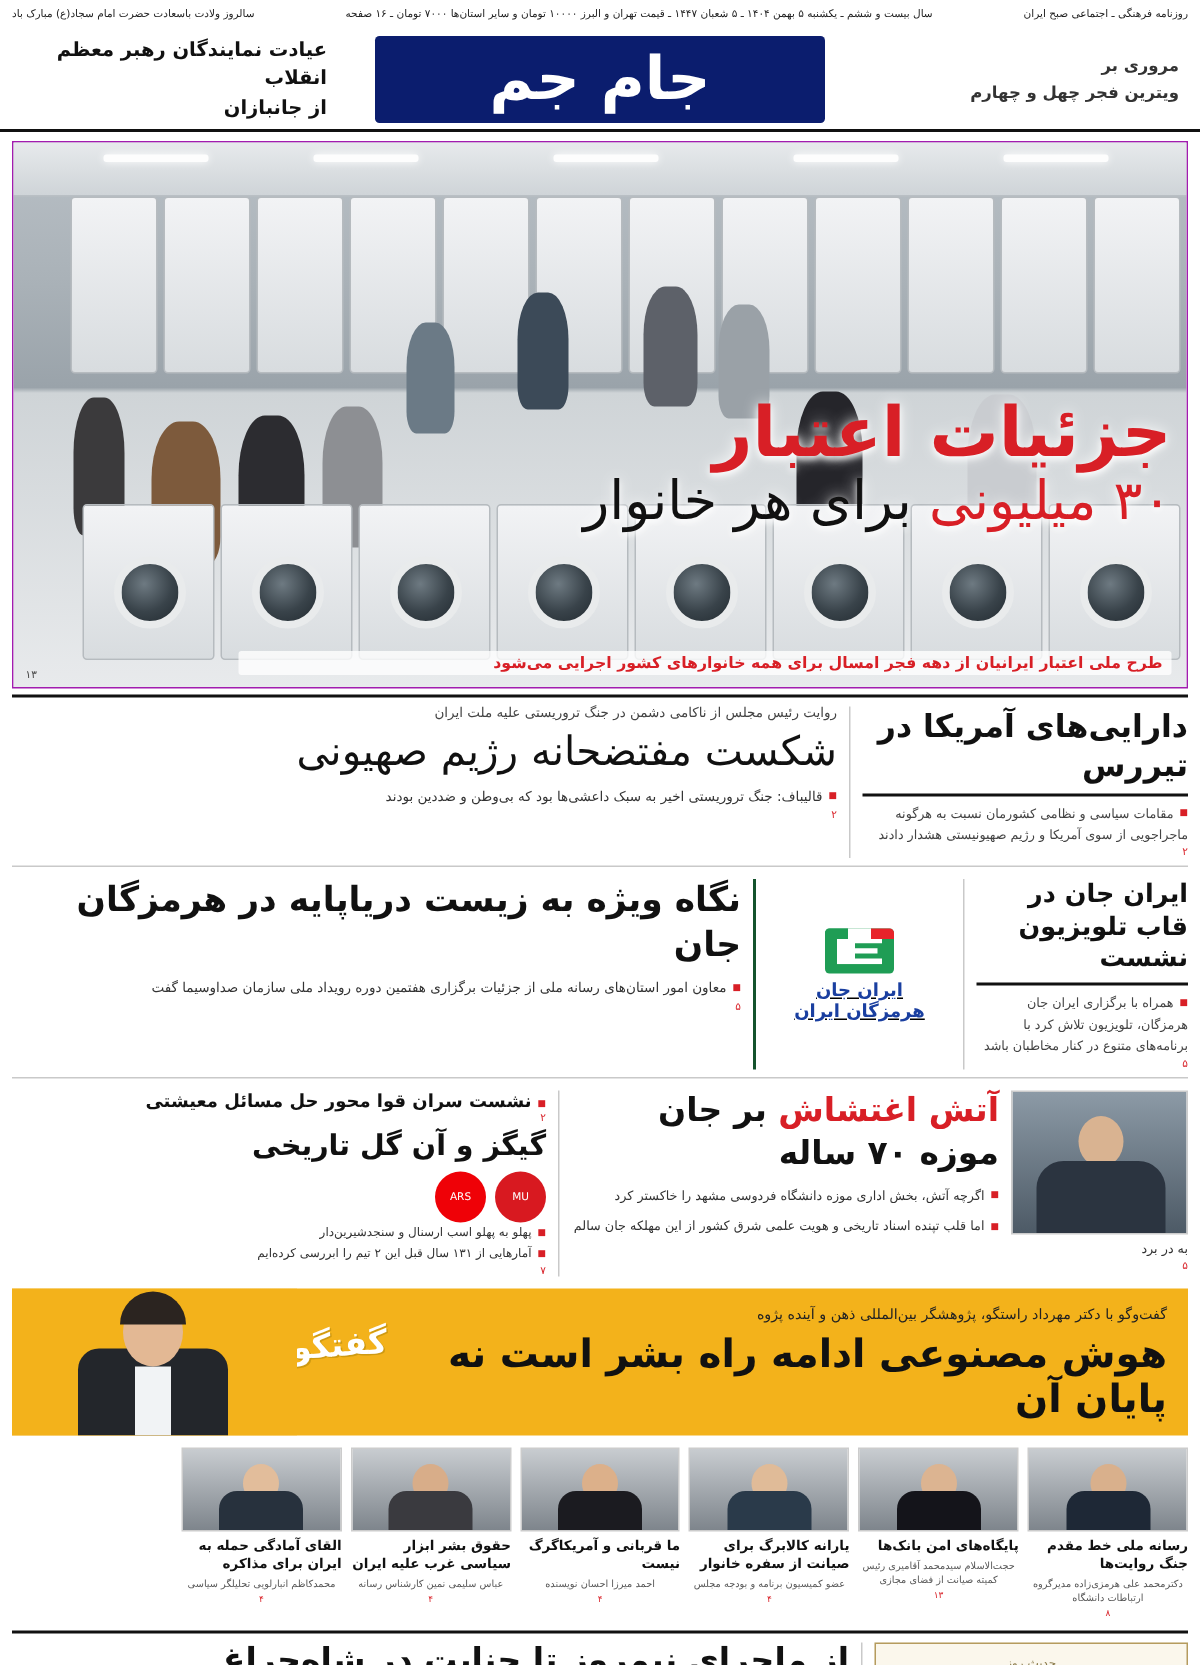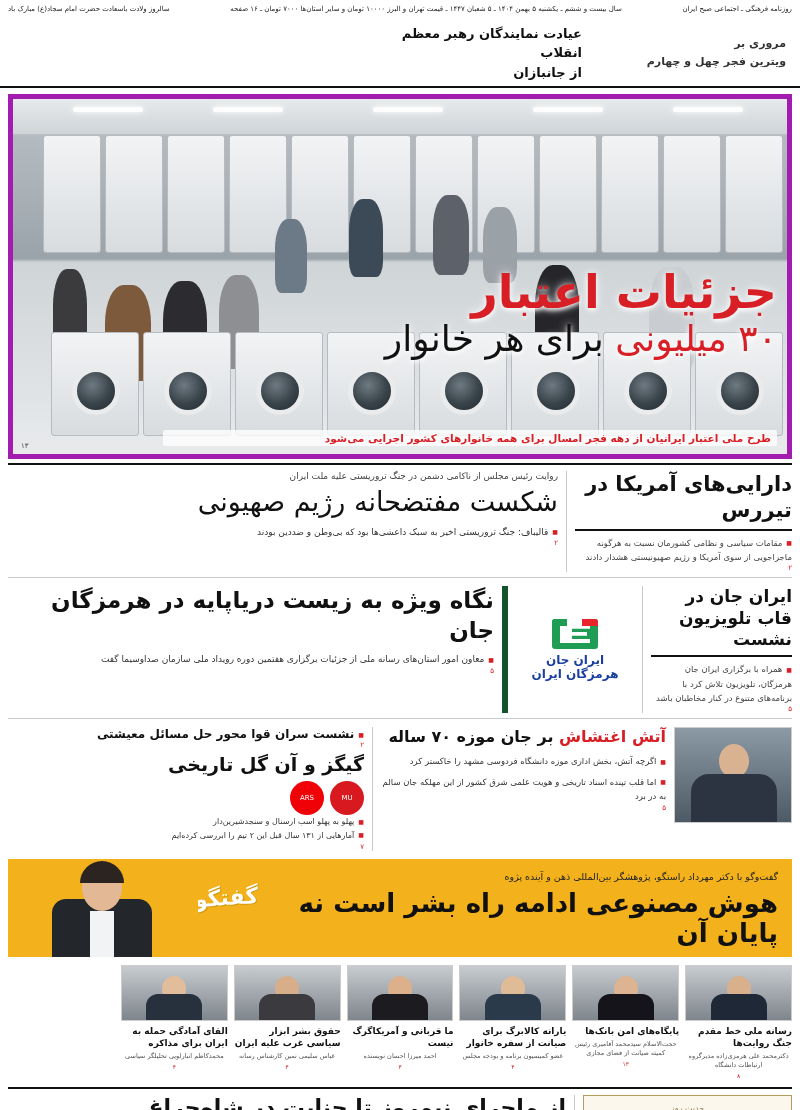--- a/index.html
+++ b/index.html
@@ -91,21 +91,21 @@
   .mast-col-right .mhr1 {
     font-size: 11px; color:#333; line-height:1.6; font-weight:bold;
   }
 
   
   .lead {
     position: relative;
     margin: 6px 8px 0 8px;
     height: 365px;
     overflow: hidden;
-    border: 5px solid #a21caf;
+    border: 1px solid #a21caf;
   }
   .lead-photo {
     position: absolute;
     inset: 0;
     background:
       linear-gradient(180deg, #b9c0c6 0%, #aab2b8 25%, #9aa3aa 45%, #cfd4d7 46%, #e8eaec 100%);
   }
   
   .appl-row {
     position:absolute; left:0; right:0; display:flex; gap:4px; padding:0 4px;
@@ -224,21 +224,22 @@
   
   .row2 {
     display:flex; margin: 8px 8px 0 8px; direction: rtl;
   }
   .col-right-b {
     width: 150px; padding-left:8px; border-left:1px solid #c9c9c9;
   }
   .col-mid-b {
     width: 140px; padding: 0 8px;
     display:flex; flex-direction:column; align-items:center; justify-content:center;
-    border-left:6px solid #14532d;
+    border-left:2px solid #14532d;
+    text-decoration:underline;
   }
   .col-main-b { flex:1; padding: 0 8px; }
   .logo-hormoz {
     width: 110px; height: 62px;
     display:flex; flex-direction:column; align-items:center; justify-content:center;
   }
   .hz-mark {
     width: 46px; height: 40px;
     background: #1f9d55;
     position: relative;
@@ -265,21 +266,21 @@
   .col-left-c { flex:1; padding:0 8px; }
   .c3-photo {
     width: 118px; height: 96px; float: right; margin-left: 8px;
     background: linear-gradient(180deg,#8c9aa6,#4d5a66);
     position: relative; border:1px solid #ccc; overflow:hidden;
   }
   .c3-photo .head { position:absolute; width:30px;height:34px;border-radius:50%;
     background:#d9b391; left:44px; top:16px;}
   .c3-photo .body { position:absolute; width:86px;height:48px;border-radius:18px 18px 0 0;
     background:#2b3440; left:16px; bottom:0;}
-  .c3-title { font-size:16px; font-weight:bold; color:#111; line-height:1.3; text-align:right;}
+  .c3-title { font-size:22px; font-weight:bold; color:#111; line-height:1.3; text-align:right;}
   .c3-title .red { color:#d81f26; }
   .c3-bullets { font-size:8.5px; color:#333; line-height:1.7; margin-top:6px; }
   .c3-right-title { font-size:12px; font-weight:bold; color:#111; text-align:right; }
   .c3-right-title2 { font-size:19px; font-weight:bold; color:#111; text-align:right; margin-top:4px;}
   .badges { display:flex; gap:6px; justify-content:flex-start; margin-top:6px; align-items:center;}
   .crest { width:34px;height:34px;border-radius:50%;display:flex;align-items:center;justify-content:center;font-size:7px;color:#fff;}
   .crest.mu { background:#d81920; }
   .crest.ars { background:#ef0107; }
   .c3r-lines { font-size:8px; color:#333; line-height:1.7; text-align:right; }
 
@@ -361,20 +362,25 @@
       <span class="tl-mid">سال بیست و ششم ـ یکشنبه ۵ بهمن ۱۴۰۴ ـ ۵ شعبان ۱۴۴۷ ـ قیمت تهران و البرز ۱۰۰۰۰ تومان و سایر استان‌ها ۷۰۰۰ تومان ـ ۱۶ صفحه</span>
       <span class="tl-right">سالروز ولادت باسعادت حضرت امام سجاد(ع) مبارک باد</span>
     </div>
 
     <div class="mast-row">
       <div class="mast-col-right">
         <div class="mhr1">مروری بر</div>
         <div class="mhr1">ویترین فجر چهل و چهارم</div>
       </div>
 
+      <div class="mast-logo">
+        <div class="logo-box">
+          <span class="logo-text">جام جم</span>
+        </div>
+      </div>
 
       <div class="mast-col-left">
         <div class="mhl1">عیادت نمایندگان رهبر معظم انقلاب</div>
         <div class="mhl2">از جانبازان</div>
       </div>
     </div>
   </div>
 
   <div class="lead">
     <div class="lead-photo">

